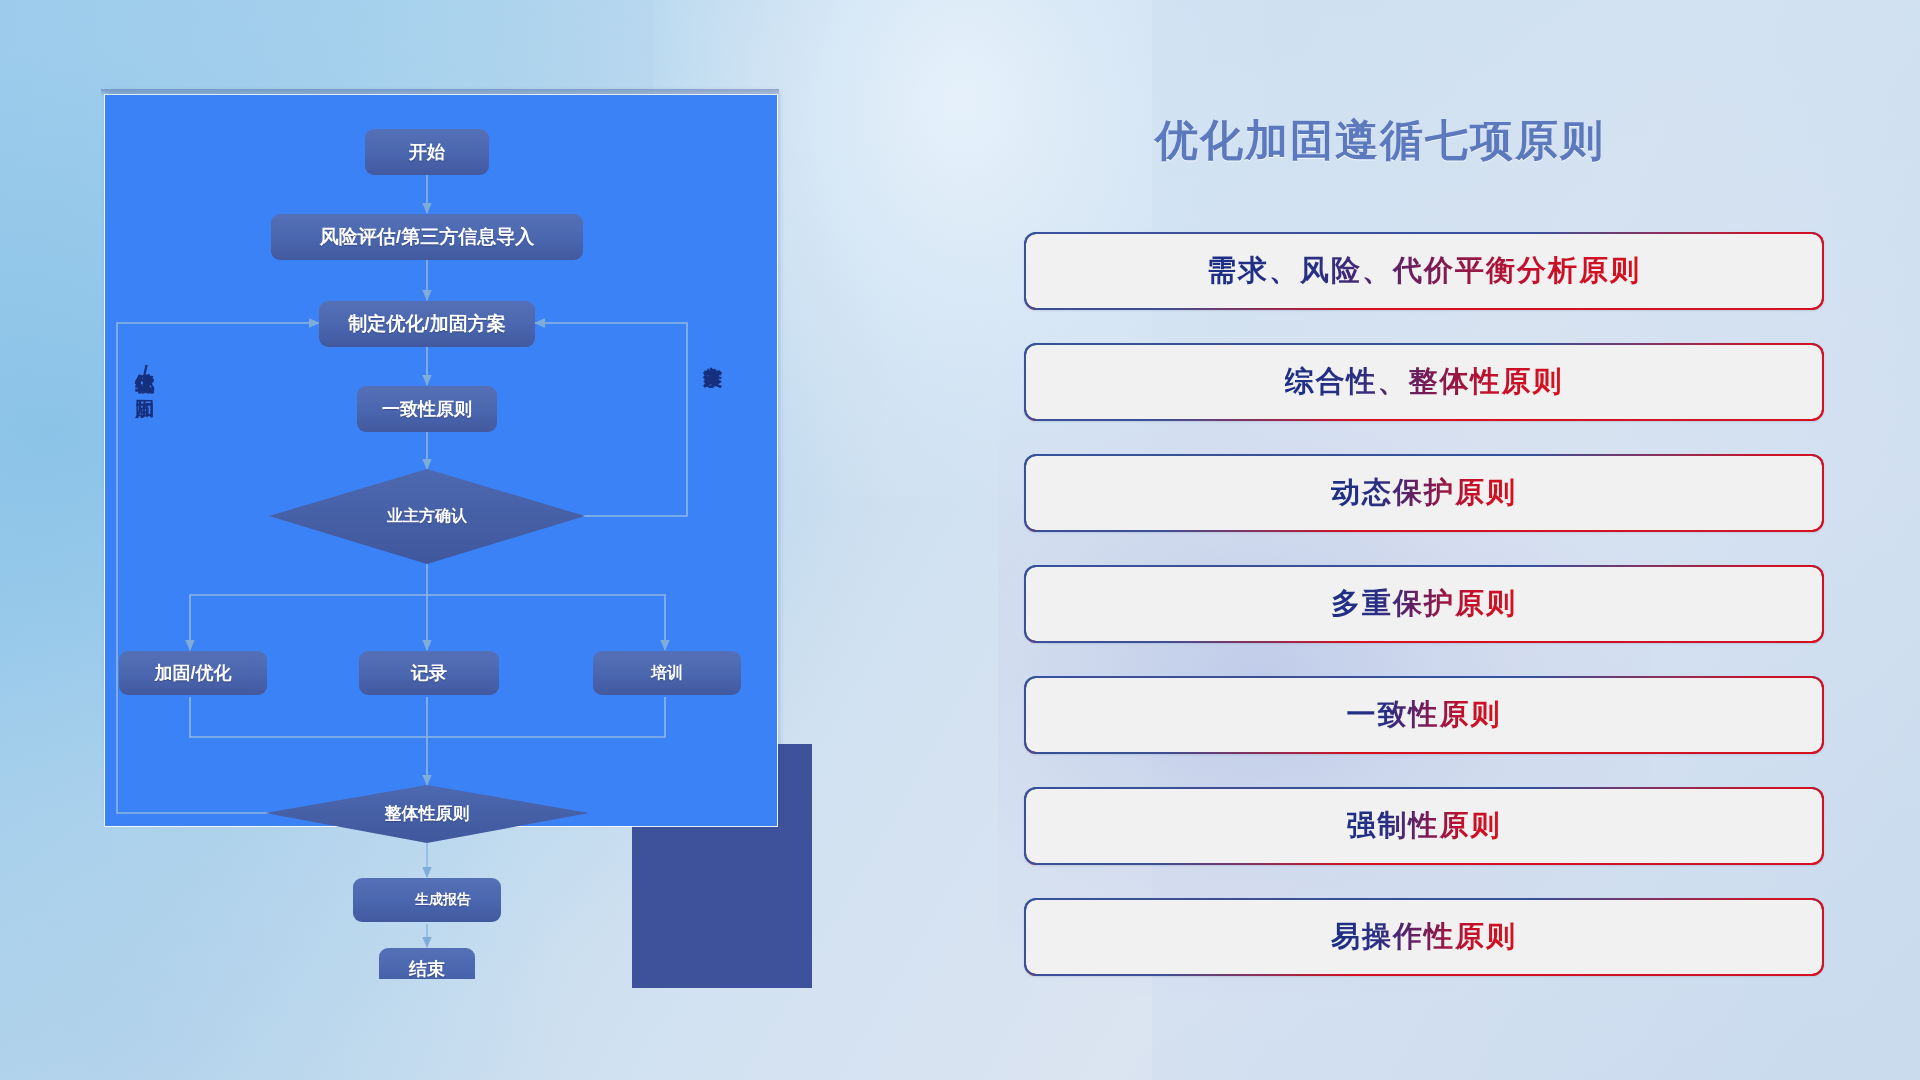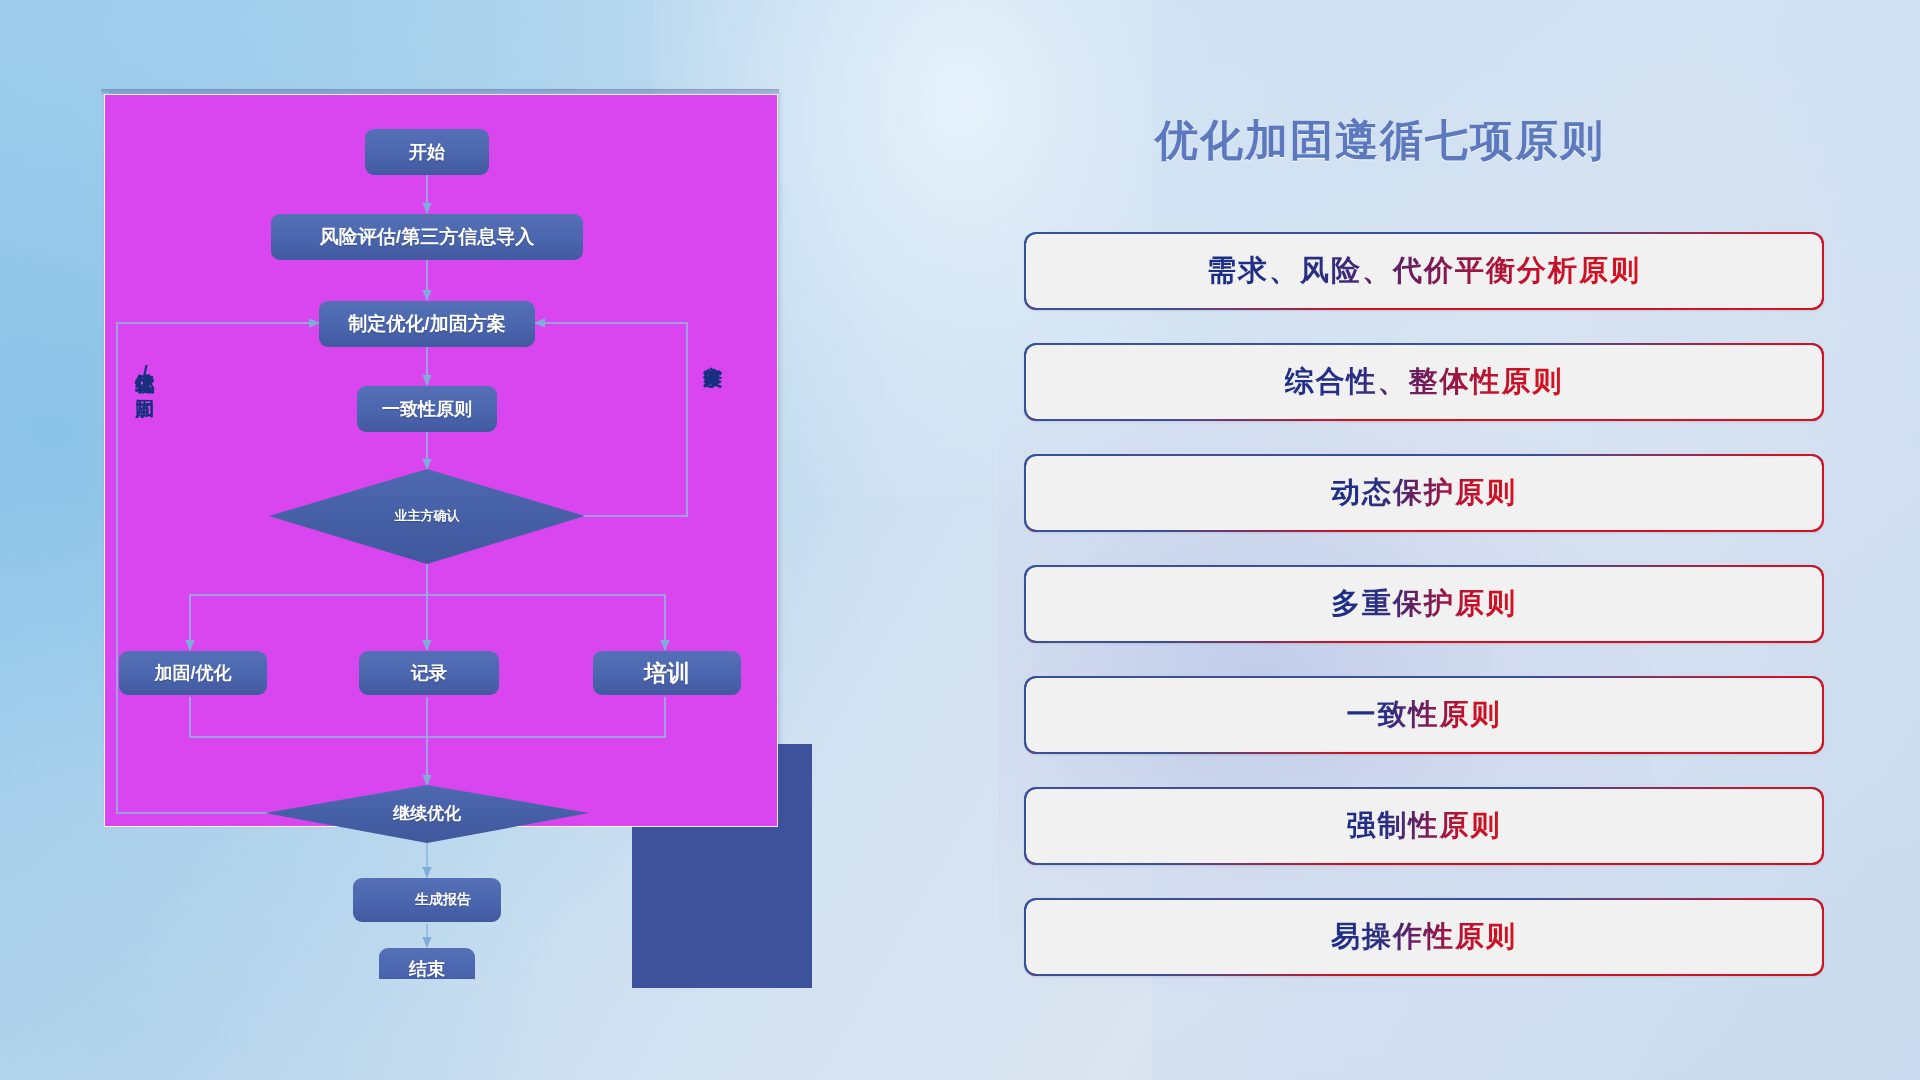--- a/index.html
+++ b/index.html
@@ -24,21 +24,21 @@
   .bgF { position:absolute; left:0; bottom:0; width:30%; height:42%;
     background:radial-gradient(ellipse at 20% 90%,rgba(170,205,232,.55) 0%,rgba(255,255,255,0) 70%); }
 
   
   #accent-block {
     position:absolute; left:632px; top:744px; width:180px; height:244px;
     background:#3e529b;
   }
   #flow-card {
     position:absolute; left:105px; top:95px; width:672px; height:731px;
-    background:#d946ef;
+    background:#3b82f6;
     box-shadow:0 0 0 1px rgba(255,255,255,.9), 2px -3px 5px rgba(60,80,130,.28);
   }
   #flow-card::before{
     content:""; position:absolute; left:-4px; top:-6px; right:-2px; height:6px;
     background:linear-gradient(180deg,rgba(70,92,150,.45),rgba(120,140,190,.05));
   }
   
   #flow-svg { position:absolute; left:0; top:0; width:672px; height:884px; }
 
   .node-label {
@@ -160,25 +160,25 @@
       <polygon points="322,690 484,718 322,748 160,718" fill="url(#diaGrad)"></polygon>
       <rect x="248" y="783" width="148" height="44" rx="9" fill="url(#nodeGrad)"></rect>
       <rect x="274" y="853" width="96" height="42" rx="9" fill="url(#nodeGrad)"></rect>
     </g>
   </svg>
 
   <div class="node-label" style="left:260px;top:34px;width:124px;height:46px;font-size:18px;">开始</div>
   <div class="node-label" style="left:214px;top:206px;width:216px;height:46px;font-size:19px;">制定优化/加固方案</div>
   <div class="node-label" style="left:166px;top:119px;width:312px;height:46px;font-size:19px;">风险评估/第三方信息导入</div>
   <div class="node-label" style="left:252px;top:291px;width:140px;height:46px;font-size:18px;">一致性原则</div>
-  <div class="node-label" style="left:234px;top:400px;width:176px;height:42px;font-size:13px;">业主方确认</div>
+  <div class="node-label" style="left:234px;top:400px;width:176px;height:42px;font-size:16px;">业主方确认</div>
   <div class="node-label" style="left:14px;top:556px;width:148px;height:44px;font-size:18px;text-align:center;">加固/优化</div>
   <div class="node-label" style="left:254px;top:556px;width:140px;height:44px;font-size:18px;">记录</div>
-  <div class="node-label" style="left:488px;top:556px;width:148px;height:44px;font-size:23px;">培训</div>
-  <div class="node-label" style="left:234px;top:698px;width:176px;height:40px;font-size:17px;">继续优化</div>
+  <div class="node-label" style="left:488px;top:556px;width:148px;height:44px;font-size:16px;">培训</div>
+  <div class="node-label" style="left:234px;top:698px;width:176px;height:40px;font-size:17px;">整体性原则</div>
   <div class="node-label" style="left:248px;top:783px;width:148px;height:44px;font-size:14px;margin-left:16px;">生成报告</div>
   <div class="node-label" style="left:274px;top:853px;width:96px;height:42px;font-size:18px;text-align:center;">结束</div>
 
   <div class="vlabel" style="left:30px;top:262px;font-size:19px;">继续优化/加固</div>
   <div class="vlabel" style="left:598px;top:256px;font-size:19px;">方案修改</div>
 </div>
 
 <div id="right-panel">
 
   <div id="panel-title">优化加固遵循七项原则</div>

